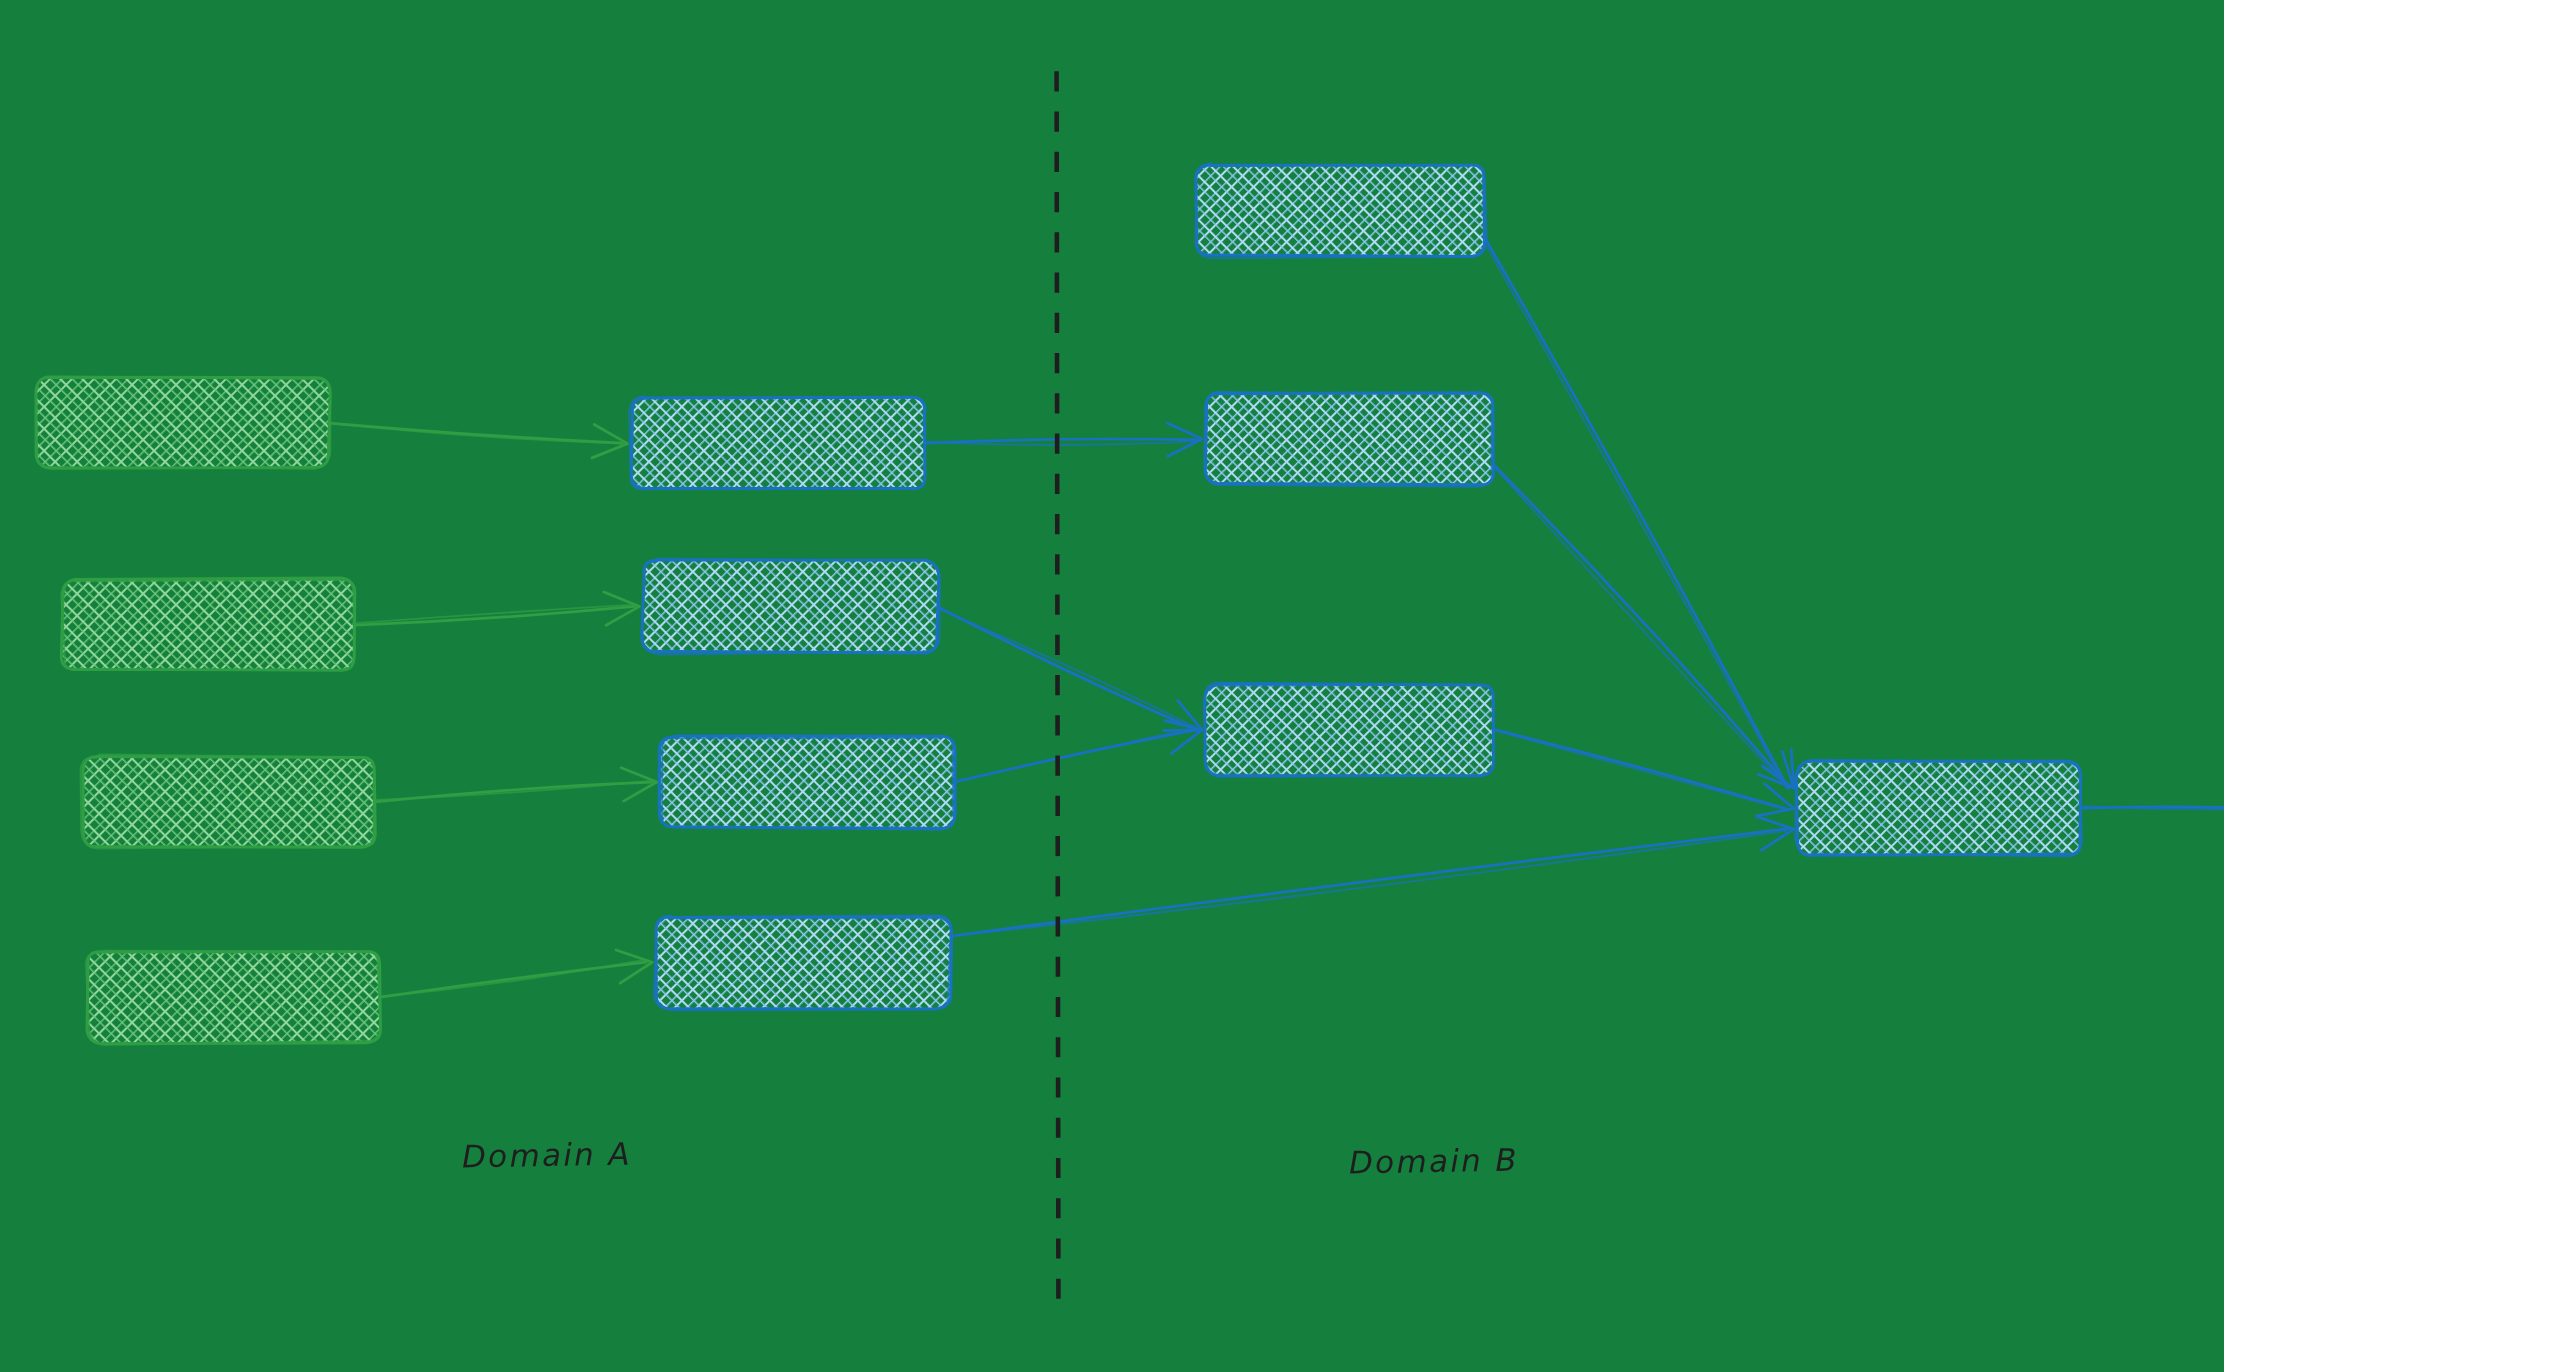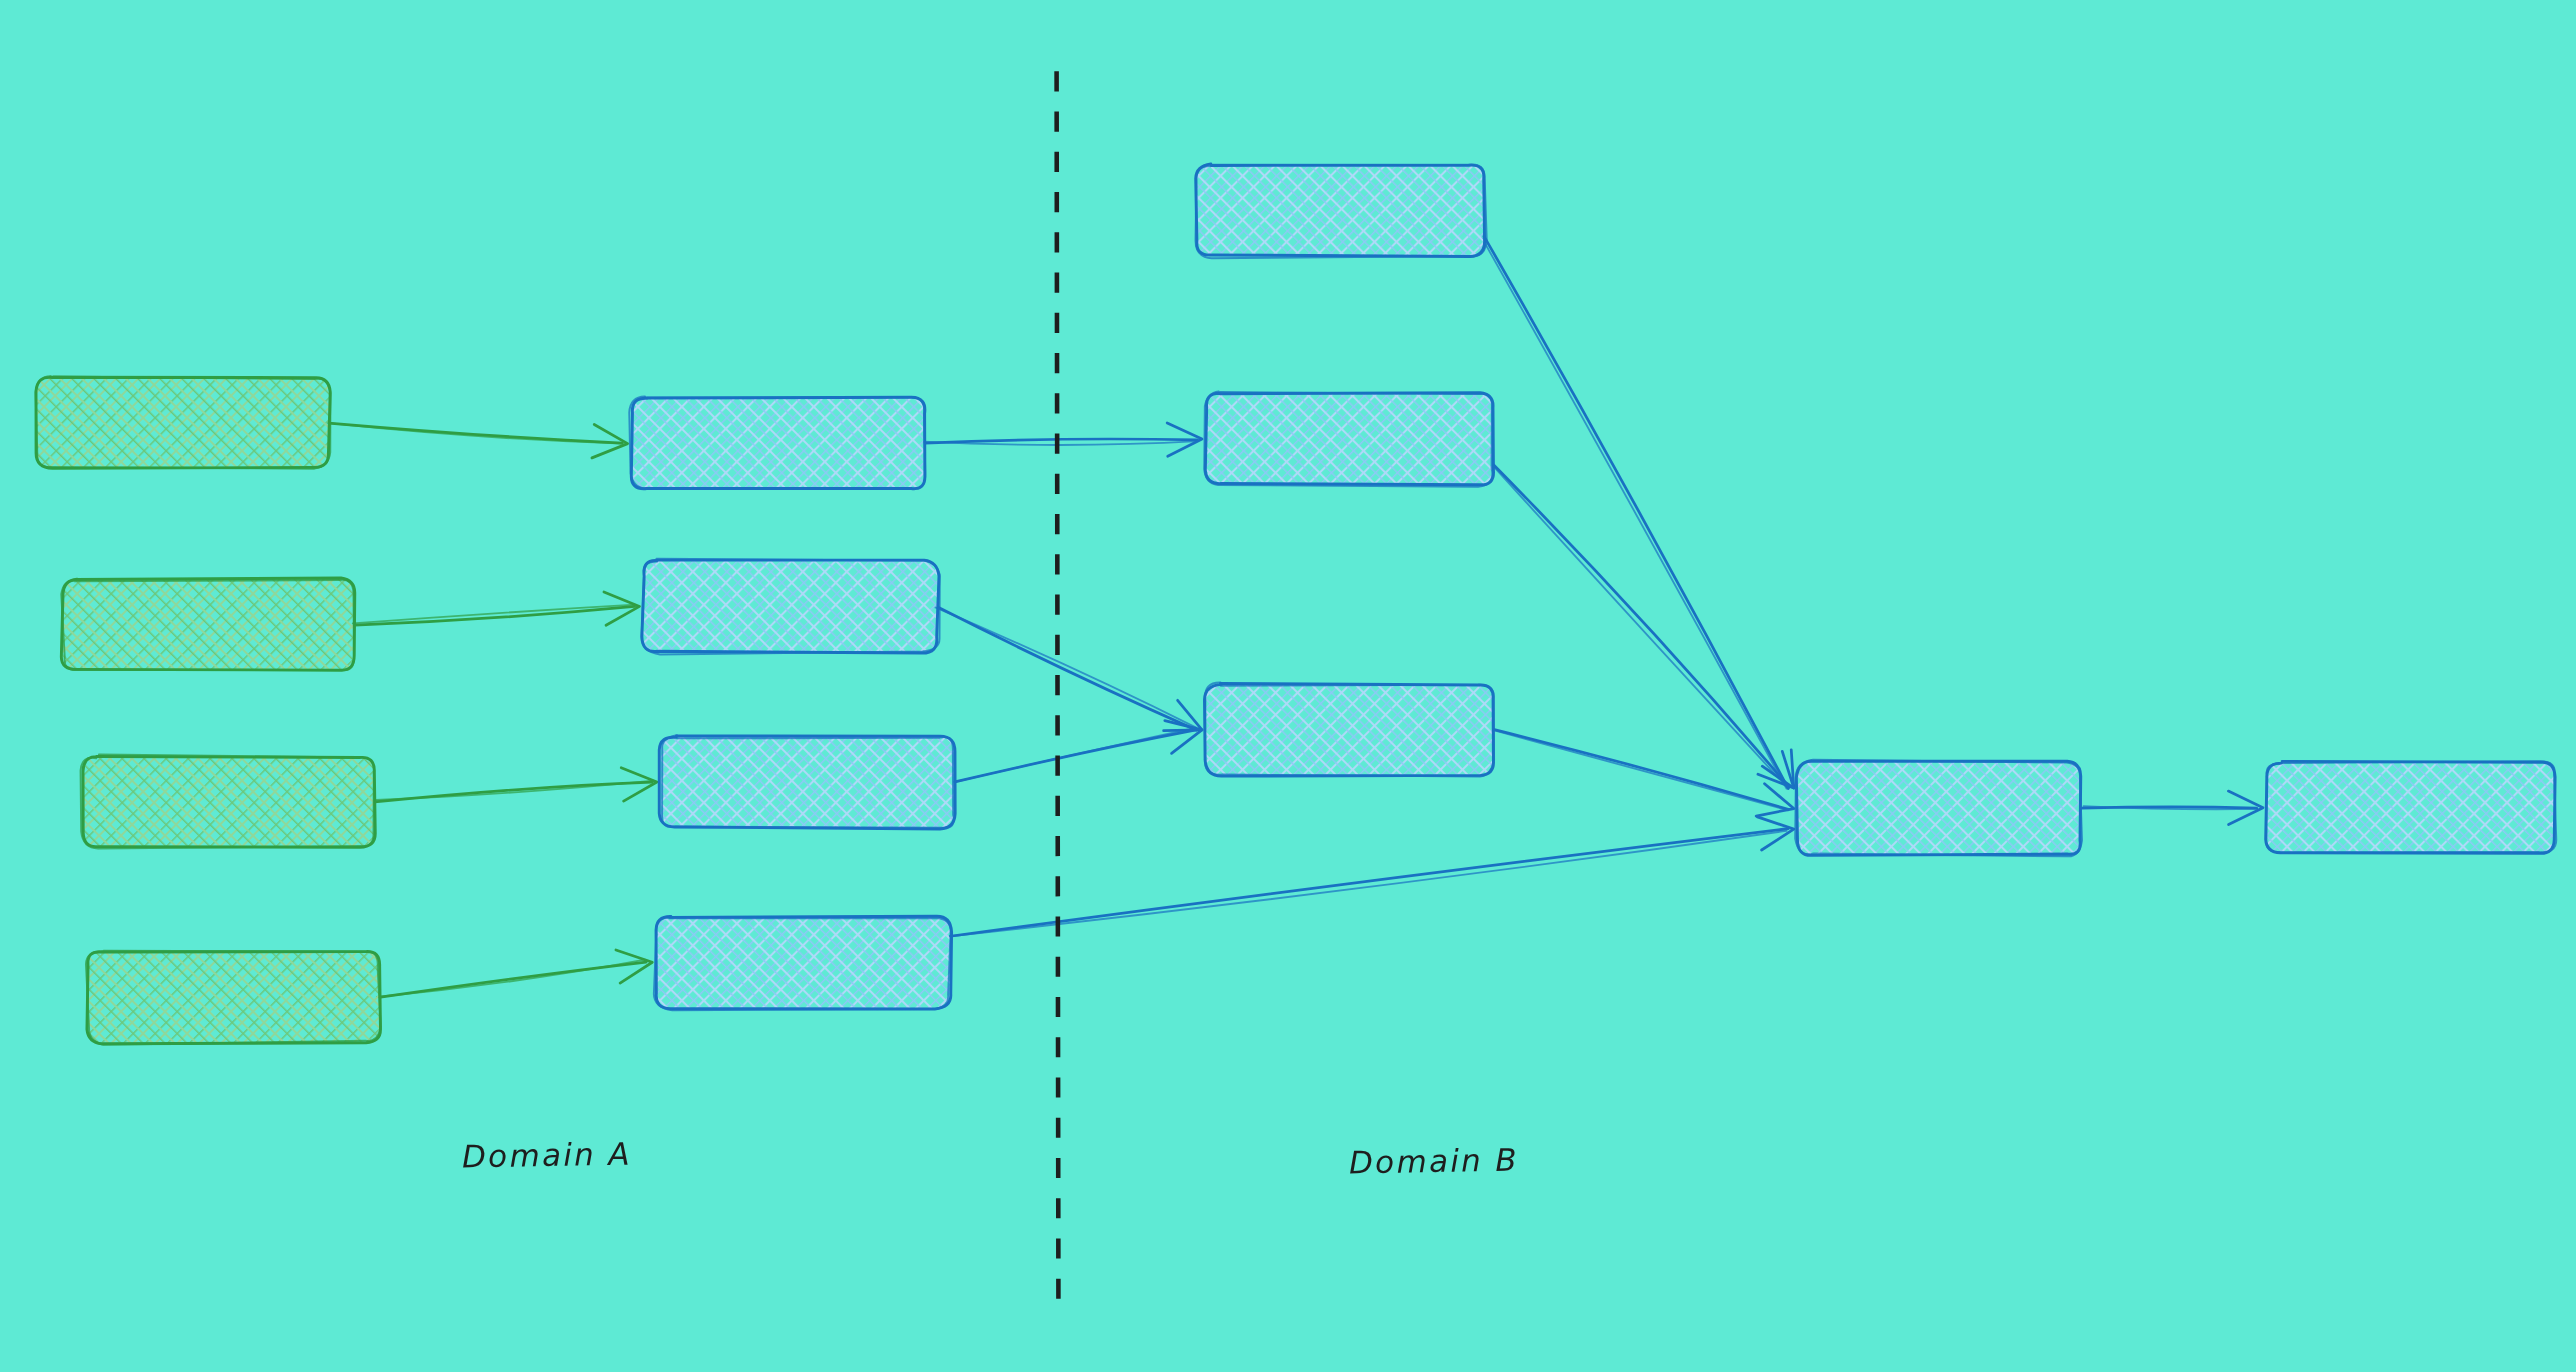--- a/index.html
+++ b/index.html
@@ -6,23 +6,23 @@
   html, body {
     margin: 0;
     padding: 0;
     background: #ffffff;
   }
   body {
     font-family: "DejaVu Sans", sans-serif;
   }
   #canvas-root {
     position: relative;
-    width: 2576px;
+    width: 2224px;
     height: 1372px;
-    background: #5eead4;
+    background: #15803d;
     overflow: hidden;
   }
   #diagram-svg {
     position: absolute;
     top: 0;
     left: 0;
     width: 2576px;
     height: 1372px;
     display: block;
   }

